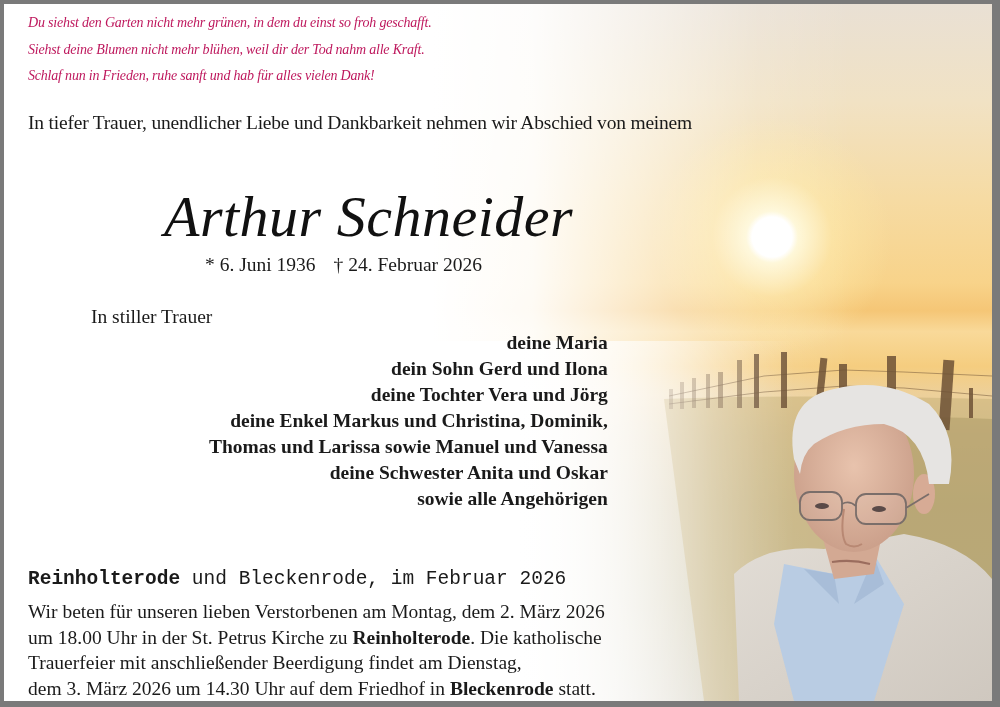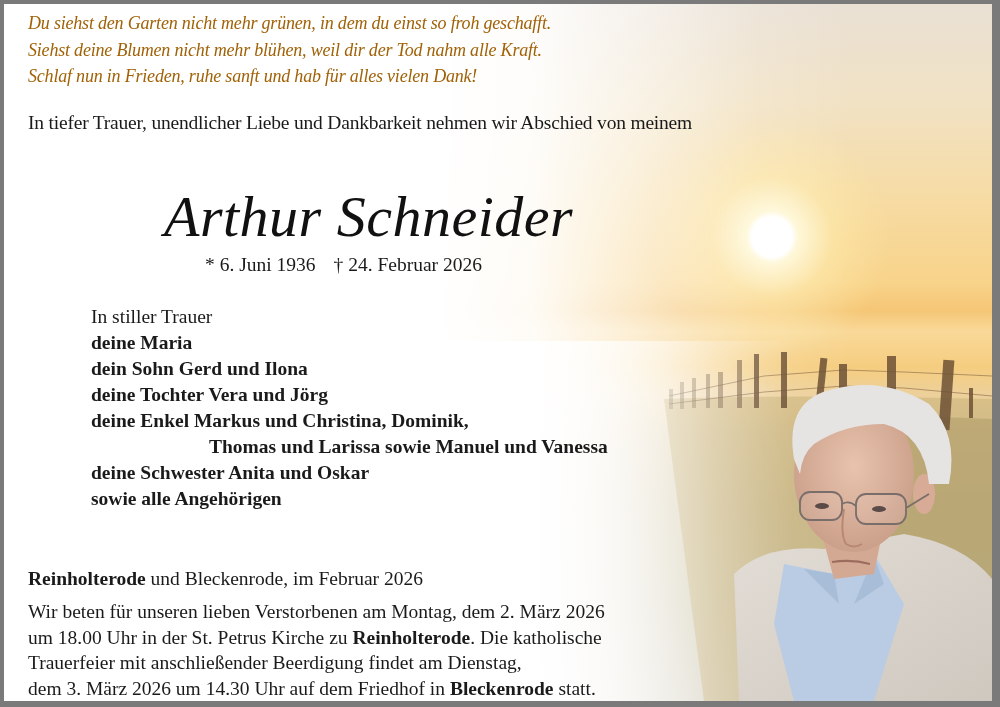--- a/index.html
+++ b/index.html
@@ -27,21 +27,21 @@
   .scene-bottom-fade {
     position: absolute; left: 0; bottom: 0; width: 988px; height: 360px;
     background: linear-gradient(90deg, #ffffff 0%, #ffffff 52%, rgba(255,255,255,0.7) 62%, rgba(255,255,255,0.25) 72%, rgba(255,255,255,0) 80%);
   }
   .fence { position: absolute; left: 0; top: 0; width: 988px; height: 697px; }
   .portrait { position: absolute; left: 0; top: 0; width: 988px; height: 697px; }
 
   .content { position: absolute; left: 0; top: 0; width: 988px; height: 697px; }
   .poem {
     position: absolute; left: 24px; top: 6px;
-    font-style: italic; font-size: 18px; line-height: 26.5px; color: #a16207;
+    font-style: italic; font-size: 14px; line-height: 26.5px; color: #be185d;
     letter-spacing: -0.2px;
   }
   .poem div { white-space: nowrap; }
   .intro {
     position: absolute; left: 24px; top: 106px;
     font-size: 19.5px; line-height: 26.5px; letter-spacing: -0.2px; white-space: nowrap;
   }
   .name {
     position: absolute; left: 140px; top: 178px;
     font-style: italic; font-size: 58px; line-height: 70px; letter-spacing: 0.5px; color: #111;
@@ -50,25 +50,25 @@
   }
   .dates {
     position: absolute; left: 201px; top: 248px;
     font-size: 19.5px; line-height: 26px; white-space: nowrap;
   }
   .dates .gap { display: inline-block; width: 18px; }
   .mourners {
     position: absolute; left: 87px; top: 300px;
     font-size: 19.5px; line-height: 26px; white-space: nowrap;
   }
-  .mourners .b { font-weight: bold; }
+  .mourners .b { font-weight: bold; text-align: right; }
   .mourners .indent { padding-left: 118px; }
   .place {
     position: absolute; left: 24px; top: 562px;
-    font-size: 19.5px; line-height: 26px; white-space: nowrap;
+    font-size: 19.5px; line-height: 26px; white-space: nowrap; font-family: Liberation Mono, monospace;
   }
   .service {
     position: absolute; left: 24px; top: 595px;
     font-size: 19.5px; line-height: 25.5px; white-space: nowrap;
   }
   b { font-weight: bold; }
 </style>
 </head>
 <body>
 

